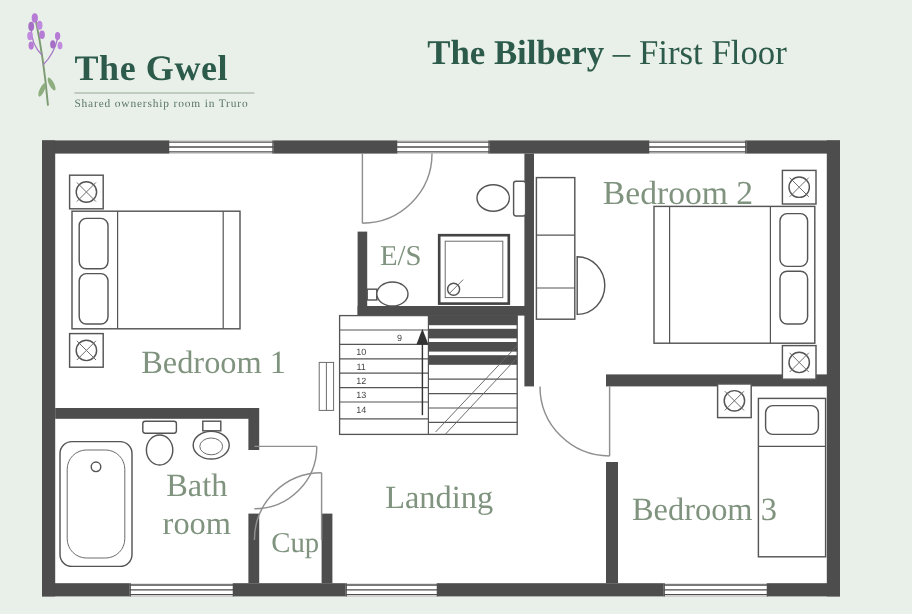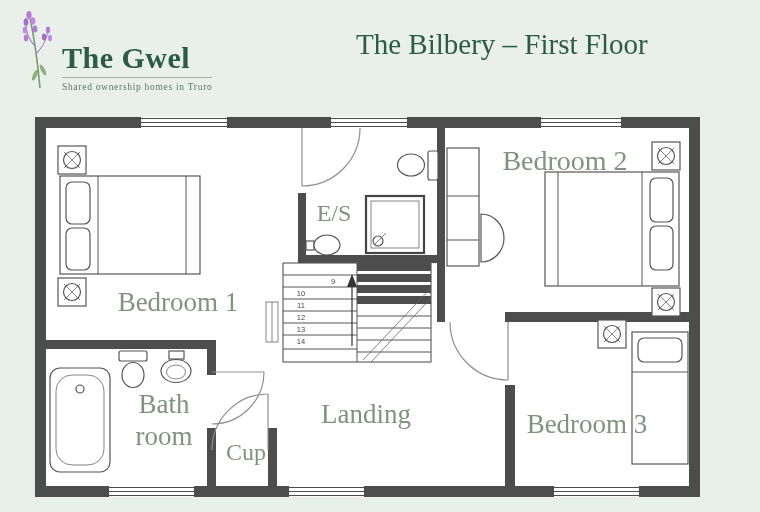--- a/index.html
+++ b/index.html
@@ -4,21 +4,21 @@
 <style>
   html,body{margin:0;padding:0;background:#e9f0e9;}
   .page{position:relative;width:760px;height:512px;background:#e9f0e9;overflow:hidden;
         font-family:"Liberation Serif", serif;}
   .brand{position:absolute;left:14px;top:6px;display:flex;align-items:flex-end;}
   .brand-text{margin-left:8px;margin-top:18px;}
   .brand-name{font-size:30px;font-weight:bold;color:#2d5b4b;letter-spacing:.5px;line-height:1.1;}
   .brand-rule{height:1px;background:#a3b3a3;width:150px;margin:3px 0 4px;}
   .brand-tagline{font-size:9.5px;color:#5d7769;letter-spacing:.7px;}
   .plan-title{position:absolute;left:356px;top:28px;font-size:29px;color:#2d5b4b;white-space:nowrap;}
-  .plan-title .bold{font-weight:normal;}
+  .plan-title .bold{font-weight:bold;}
   svg.plan{position:absolute;left:0;top:110px;}
   .wl{fill:#4d4d4d;}
   .fx{fill:#ffffff;stroke:#555;stroke-width:1.2;}
   .ln{stroke:#555;stroke-width:1;fill:none;}
   .thin{stroke:#666;stroke-width:.8;fill:none;}
   .door{stroke:#8f8f8f;stroke-width:1.2;fill:none;}
   .win{stroke:#4d4d4d;stroke-width:1.1;}
   .room-label{font-family:"Liberation Serif", serif;fill:#7f937f;}
   .stair-num{font-family:"Liberation Sans", sans-serif;font-size:7.5px;fill:#444;text-anchor:middle;}
 </style>
@@ -40,21 +40,21 @@
       <ellipse cx="34" cy="24" rx="2.2" ry="3.4" fill="#b57bd5"></ellipse>
       <ellipse cx="30" cy="31" rx="2.2" ry="3.4" fill="#a56fc6"></ellipse>
       <ellipse cx="36" cy="32" rx="2" ry="3.2" fill="#c08ade"></ellipse>
       <ellipse cx="12" cy="32" rx="2.2" ry="3.4" fill="#b57bd5"></ellipse>
       <ellipse cx="29" cy="64" rx="2" ry="6" fill="#8fae7f" transform="rotate(-28 29 64)"></ellipse>
       <ellipse cx="21" cy="69" rx="2" ry="6" fill="#8fae7f" transform="rotate(24 21 69)"></ellipse>
     </svg>
     <div class="brand-text">
       <div class="brand-name">The Gwel</div>
       <div class="brand-rule"></div>
-      <div class="brand-tagline">Shared ownership homes in Truro</div>
+      <div class="brand-tagline">Shared ownership room in Truro</div>
     </div>
   </div>
 
   <div class="plan-title">
     <span class="bold">The Bilbery</span>
     <span>– First Floor</span>
   </div>
 
   <svg class="plan" width="760" height="402" viewBox="0 110 760 402">
 

